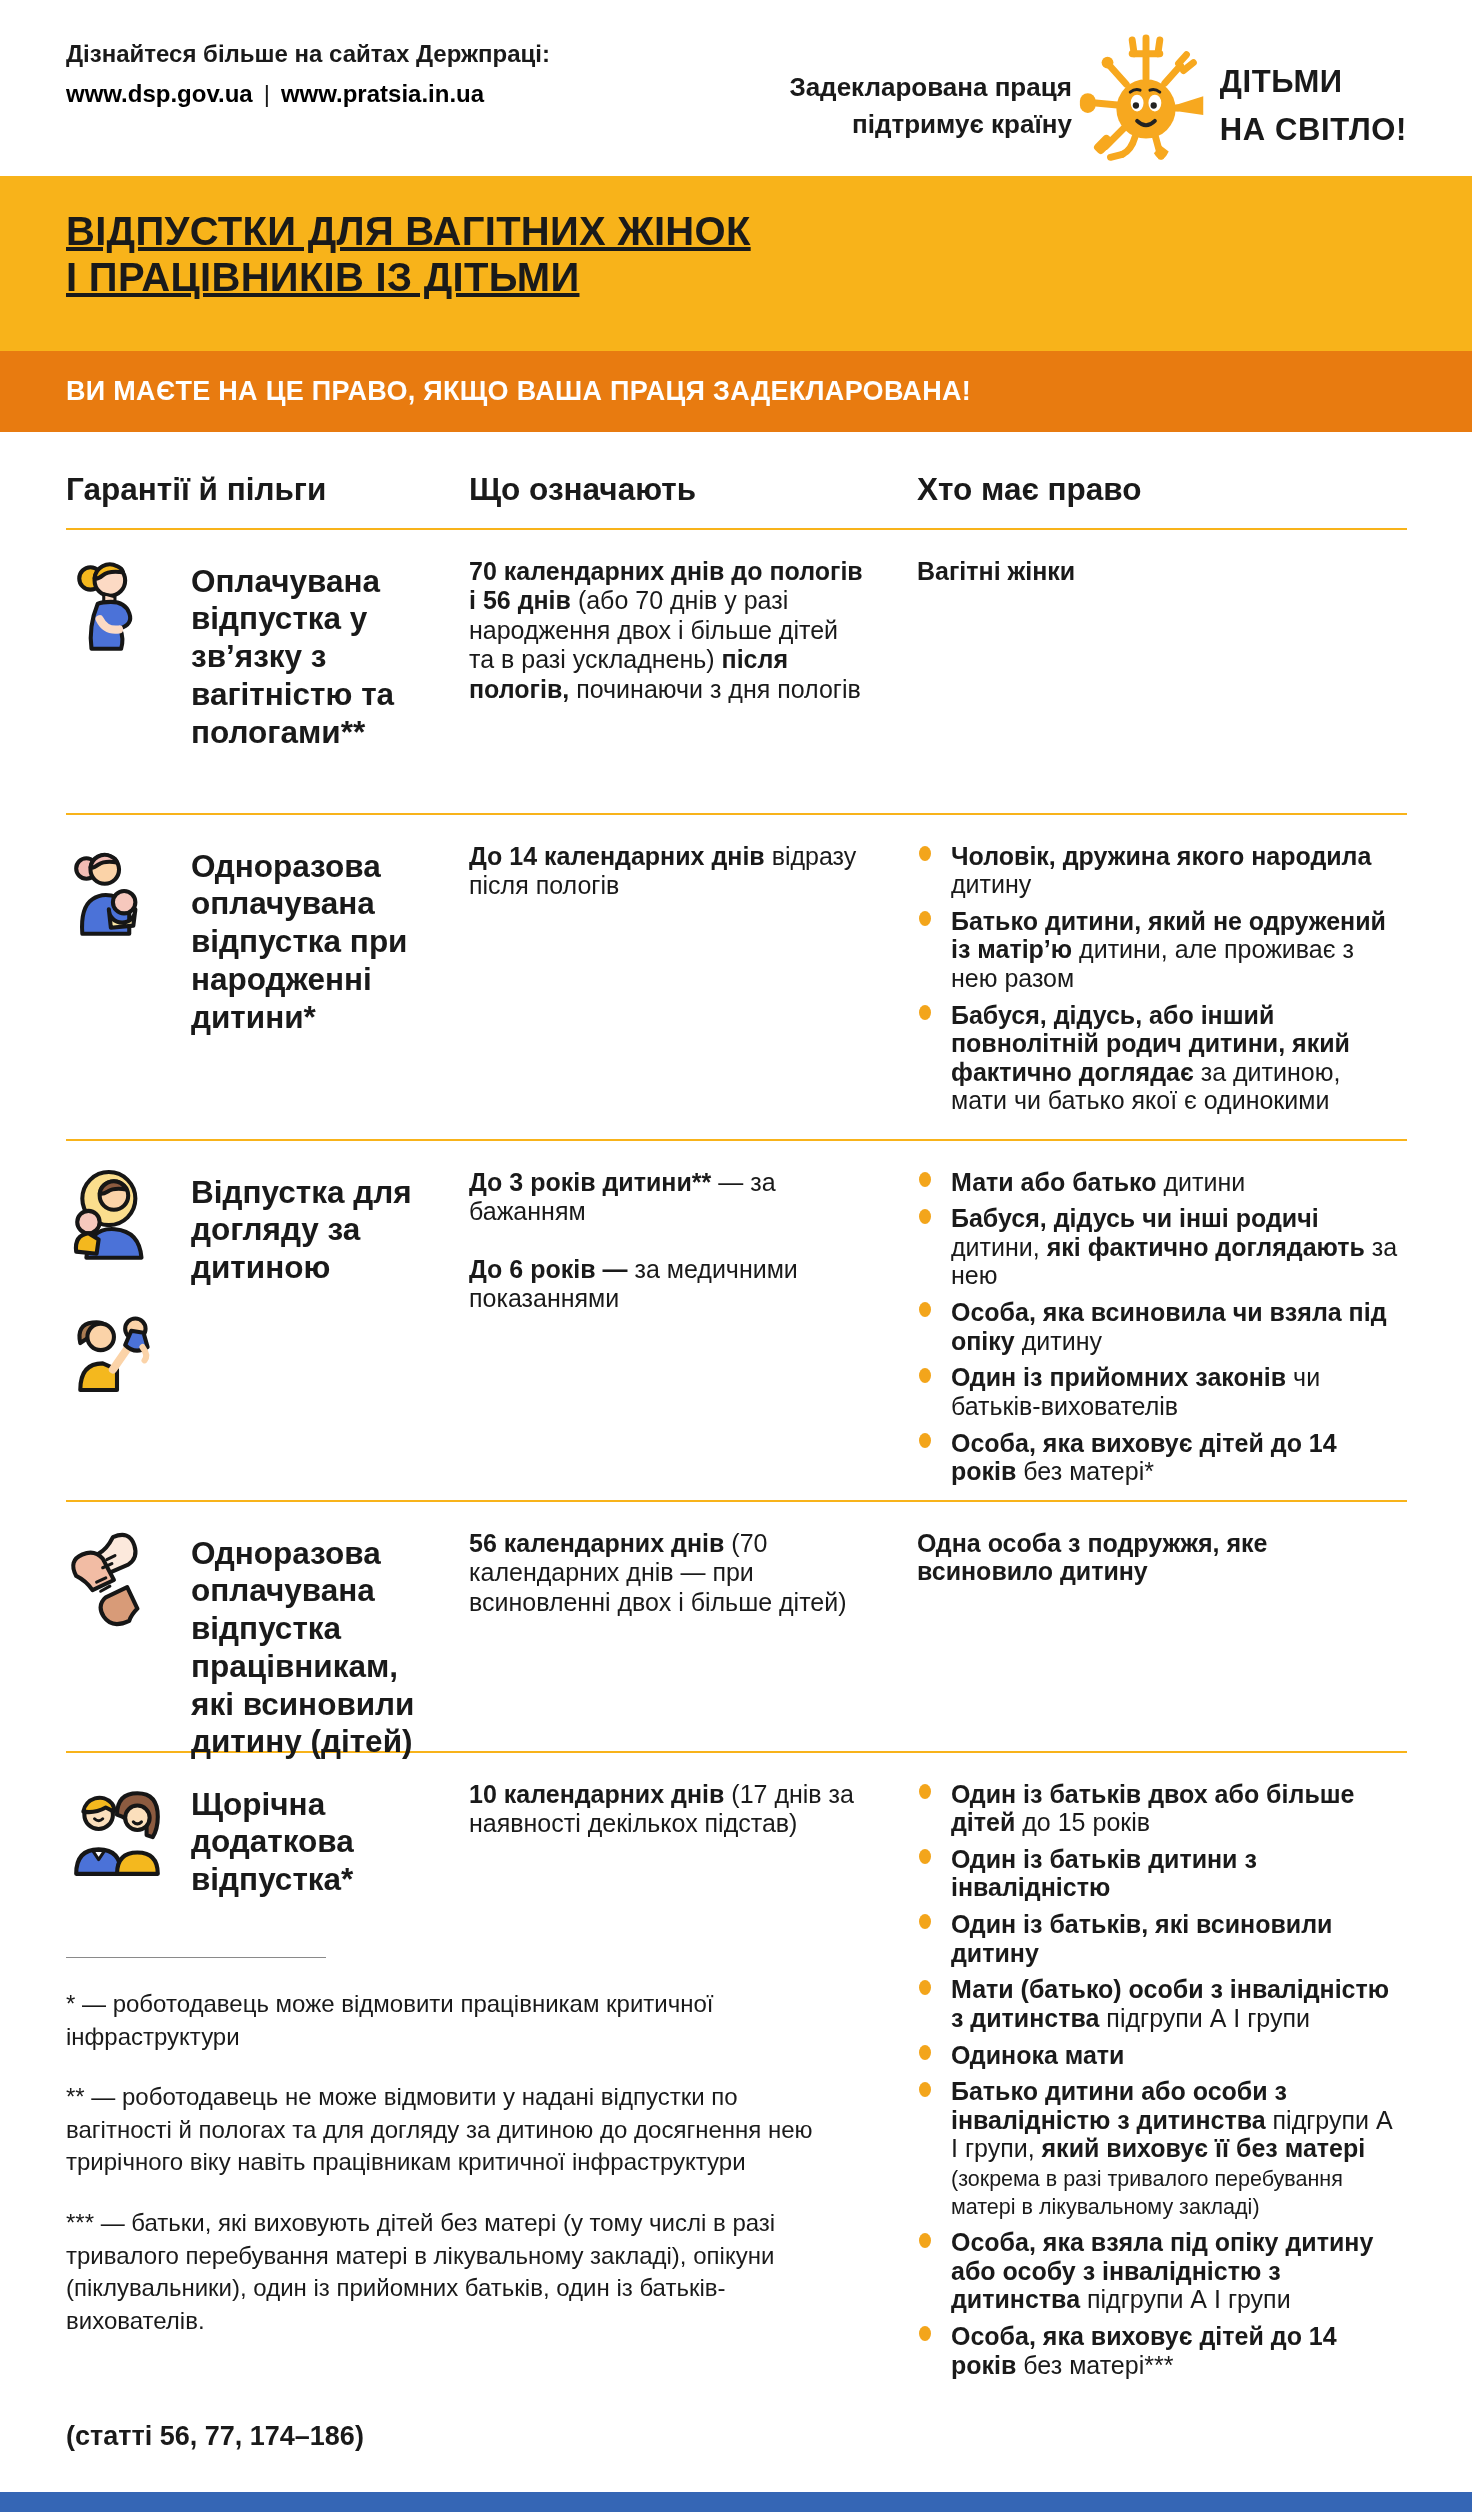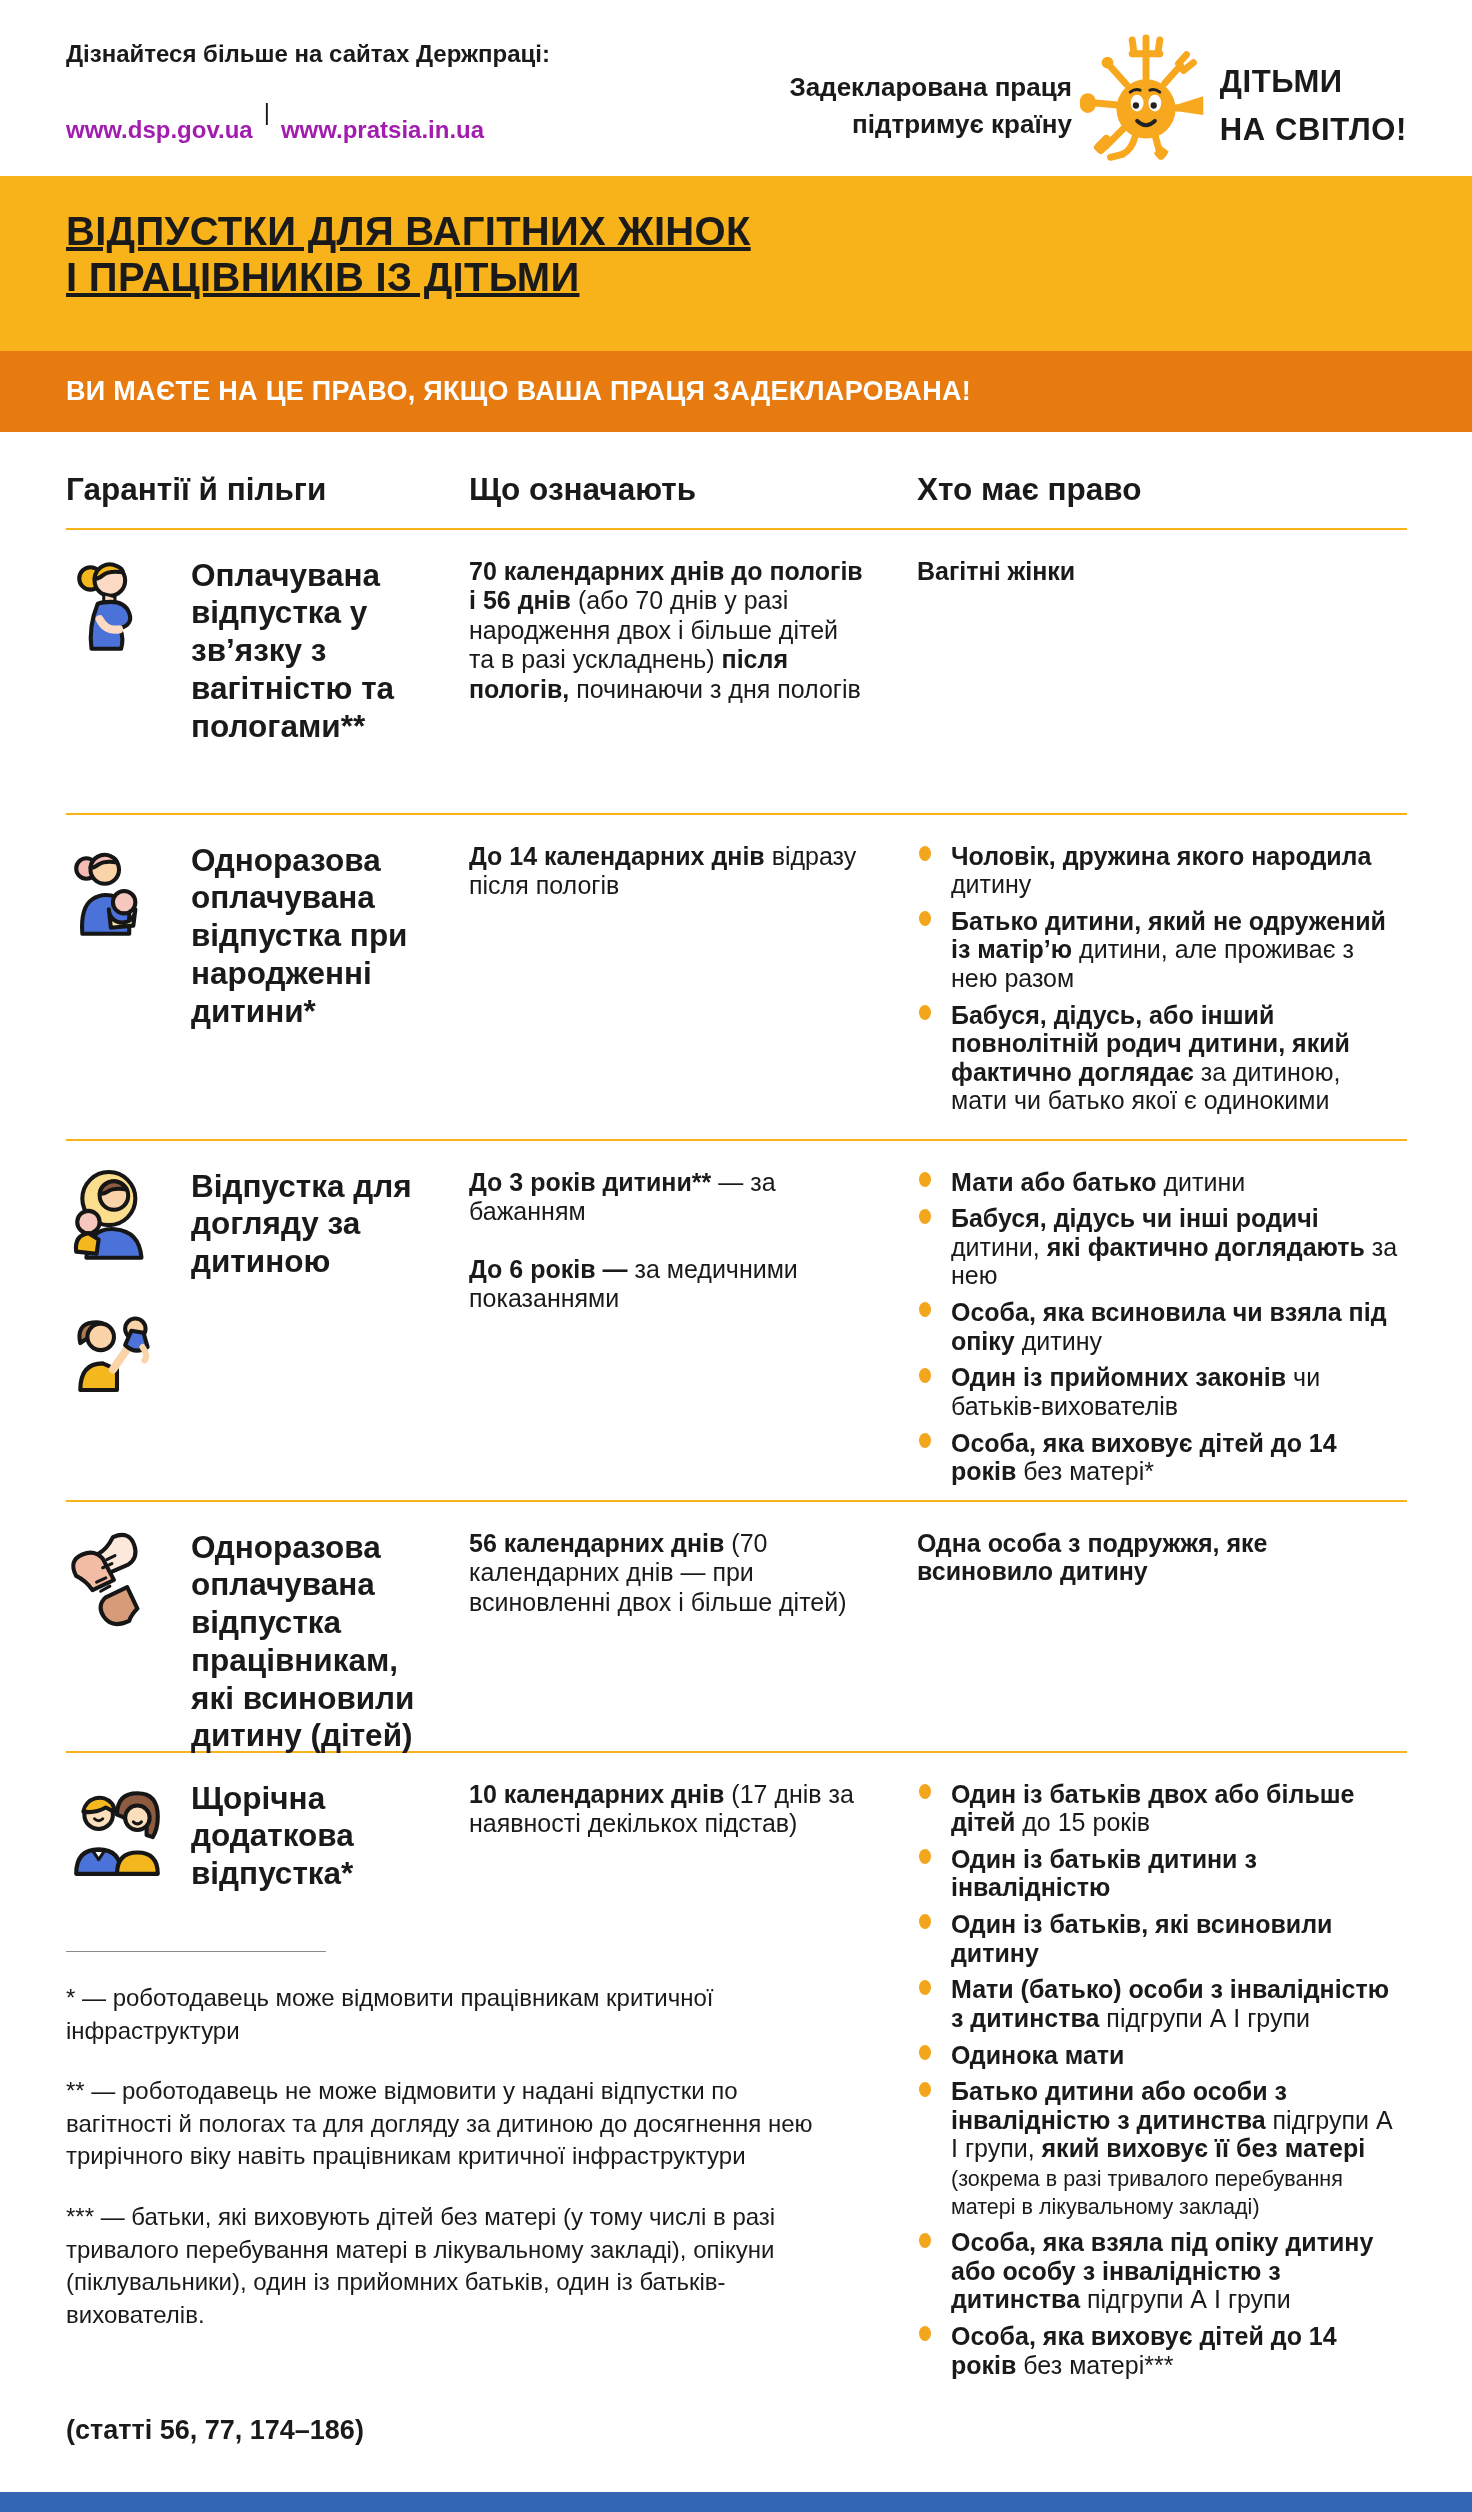--- a/index.html
+++ b/index.html
@@ -2,21 +2,21 @@
 <html lang="uk" style="font-size:8.8px"><head>
 <meta charset="utf-8">
 <style>
   html,body{margin:0;padding:0;background:#e8e8e8;}
   .page{position:relative;width:1473px;height:2512px;background:#ffffff;overflow:hidden;
         font-family:"Liberation Sans",sans-serif;color:#1a1a1a;}
   
   .header{height:176px;padding:40px 66px 0;box-sizing:border-box;display:flex;justify-content:space-between;align-items:flex-start;}
   .hdr-left .l1{font-size:24px;font-weight:700;margin-bottom:12px;}
   .hdr-left .l2{font-size:24px;font-weight:700;display:flex;align-items:center;gap:11px;}
-  .hdr-left a{color:#a21caf;text-decoration:none;margin-top:36px;}
+  .hdr-left a{color:#000000;text-decoration:none;}
   .hdr-left .sep{color:#1a1a1a;font-weight:400;}
   .hdr-right{display:flex;align-items:center;margin-top:-7.7px;}
   .slogan{font-size:26px;font-weight:700;text-align:right;line-height:1.45;}
   .sun-logo{width:148px;height:148px;flex:none;}
   .logo-text{font-size:31px;font-weight:700;line-height:1.55;letter-spacing:0.6px;white-space:nowrap;}
   
   .banner{background:#F8B31A;height:175px;box-sizing:border-box;padding:32px 66px 0;}
   .banner h1{margin:0;font-size:40px;line-height:1.15;font-weight:700;letter-spacing:0.3px;text-decoration:underline;}
   .subbar{background:#E87B10;height:81px;box-sizing:border-box;padding:0 66px;display:flex;align-items:center;}
   .subbar .sub{color:#ffffff;font-size:27px;font-weight:700;letter-spacing:0.3px;}
@@ -24,21 +24,21 @@
   .table{padding:0 66px;}
   .thead{display:grid;grid-template-columns:403px 448px 490px;padding:39px 0 20px;border-bottom:2.8px solid #F8B31A;
          font-size:31.5px;font-weight:700;}
   .trow{display:grid;grid-template-columns:403px 448px 490px;grid-template-areas:"a b c" "f f c";
         border-bottom:2.8px solid #F8B31A;padding-top:26.5px;box-sizing:border-box;overflow:visible;}
   .r1{height:285px}.r2{height:326px}.r3{height:361px}.r4{height:251px}
   .r5{border-bottom:none;}
   .c1{grid-area:a;display:flex;gap:23px;padding-right:22px;align-items:flex-start;}
   .icon-box{width:102px;flex:none;display:flex;flex-direction:column;gap:22px;}
   .icon-box svg{width:102px;height:102px;display:block;}
-  .row-title{font-size:31.5px;font-weight:700;line-height:1.2;margin:0 0 0;}
+  .row-title{font-size:31.5px;font-weight:700;line-height:1.2;margin:6px 0 0;}
   .c2{grid-area:b;padding-right:50px;font-size:25px;line-height:1.18;}
   .para{margin:0 0 28px;}
   .para:last-child{margin-bottom:0;}
   .c3{grid-area:c;font-size:25px;line-height:1.14;padding-right:5.5px;}
   .who-item{position:relative;margin-bottom:8.8px;}
   .who-item.bulleted{padding-left:34px;margin-bottom:8.3px;}
   .dot{position:absolute;left:2.2px;top:4.4px;width:12px;height:15px;background:#F3A51B;border-radius:50%;}
   .b{font-weight:700;}
   .sm{font-size:21.5px;}
   

